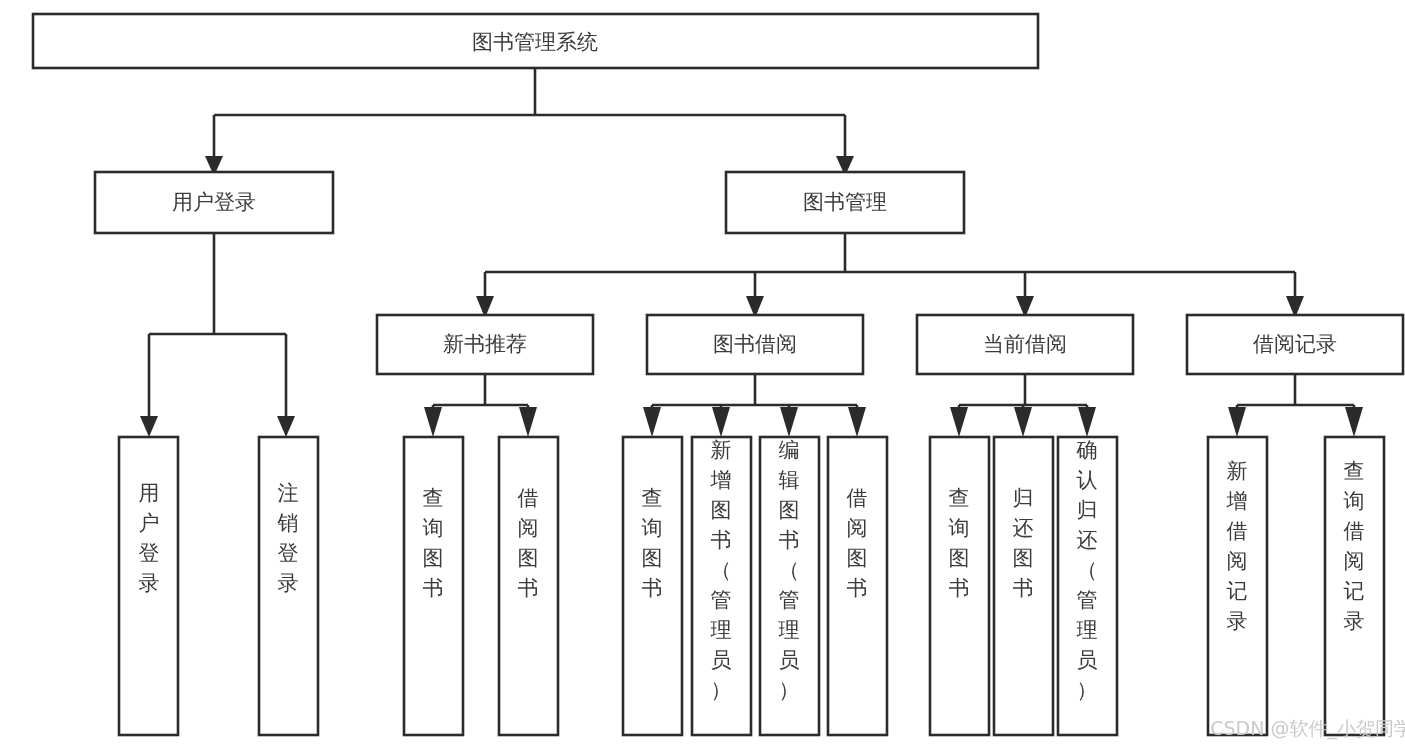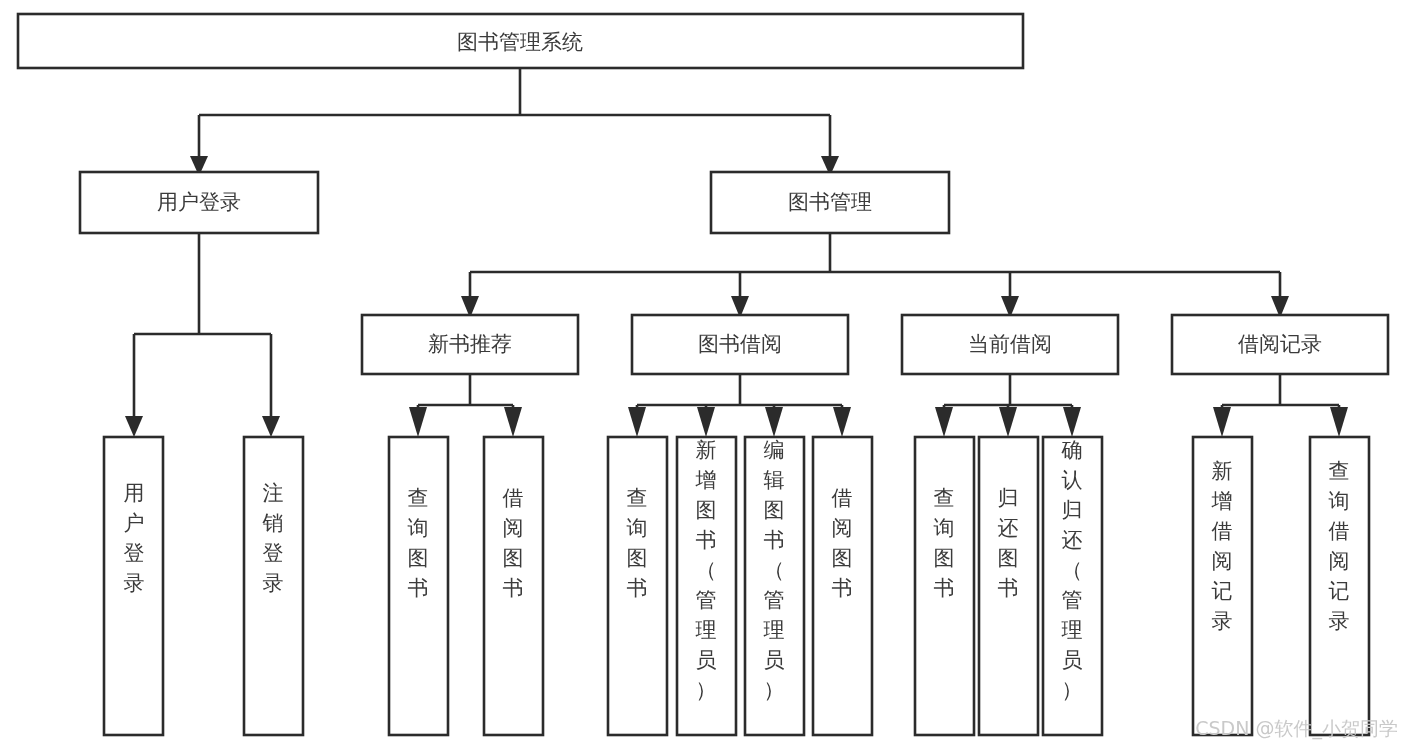--- a/index.html
+++ b/index.html
@@ -13,20 +13,21 @@
     font-family: "DejaVu Sans", "Liberation Sans", sans-serif;
     overflow: hidden;
     position: relative;
   }
   #chart-root {
     position: absolute;
     left: 0;
     top: 0;
     width: 1170px;
     height: 747px;
+    padding-left: 15px;
   }
   .node-box {
     fill: #ffffff;
     stroke: #2b2b2b;
     stroke-width: 2.6;
   }
   .node-label {
     fill: #3b3b3b;
     font-family: "DejaVu Sans", "Liberation Sans", sans-serif;
     font-size: 21px;

